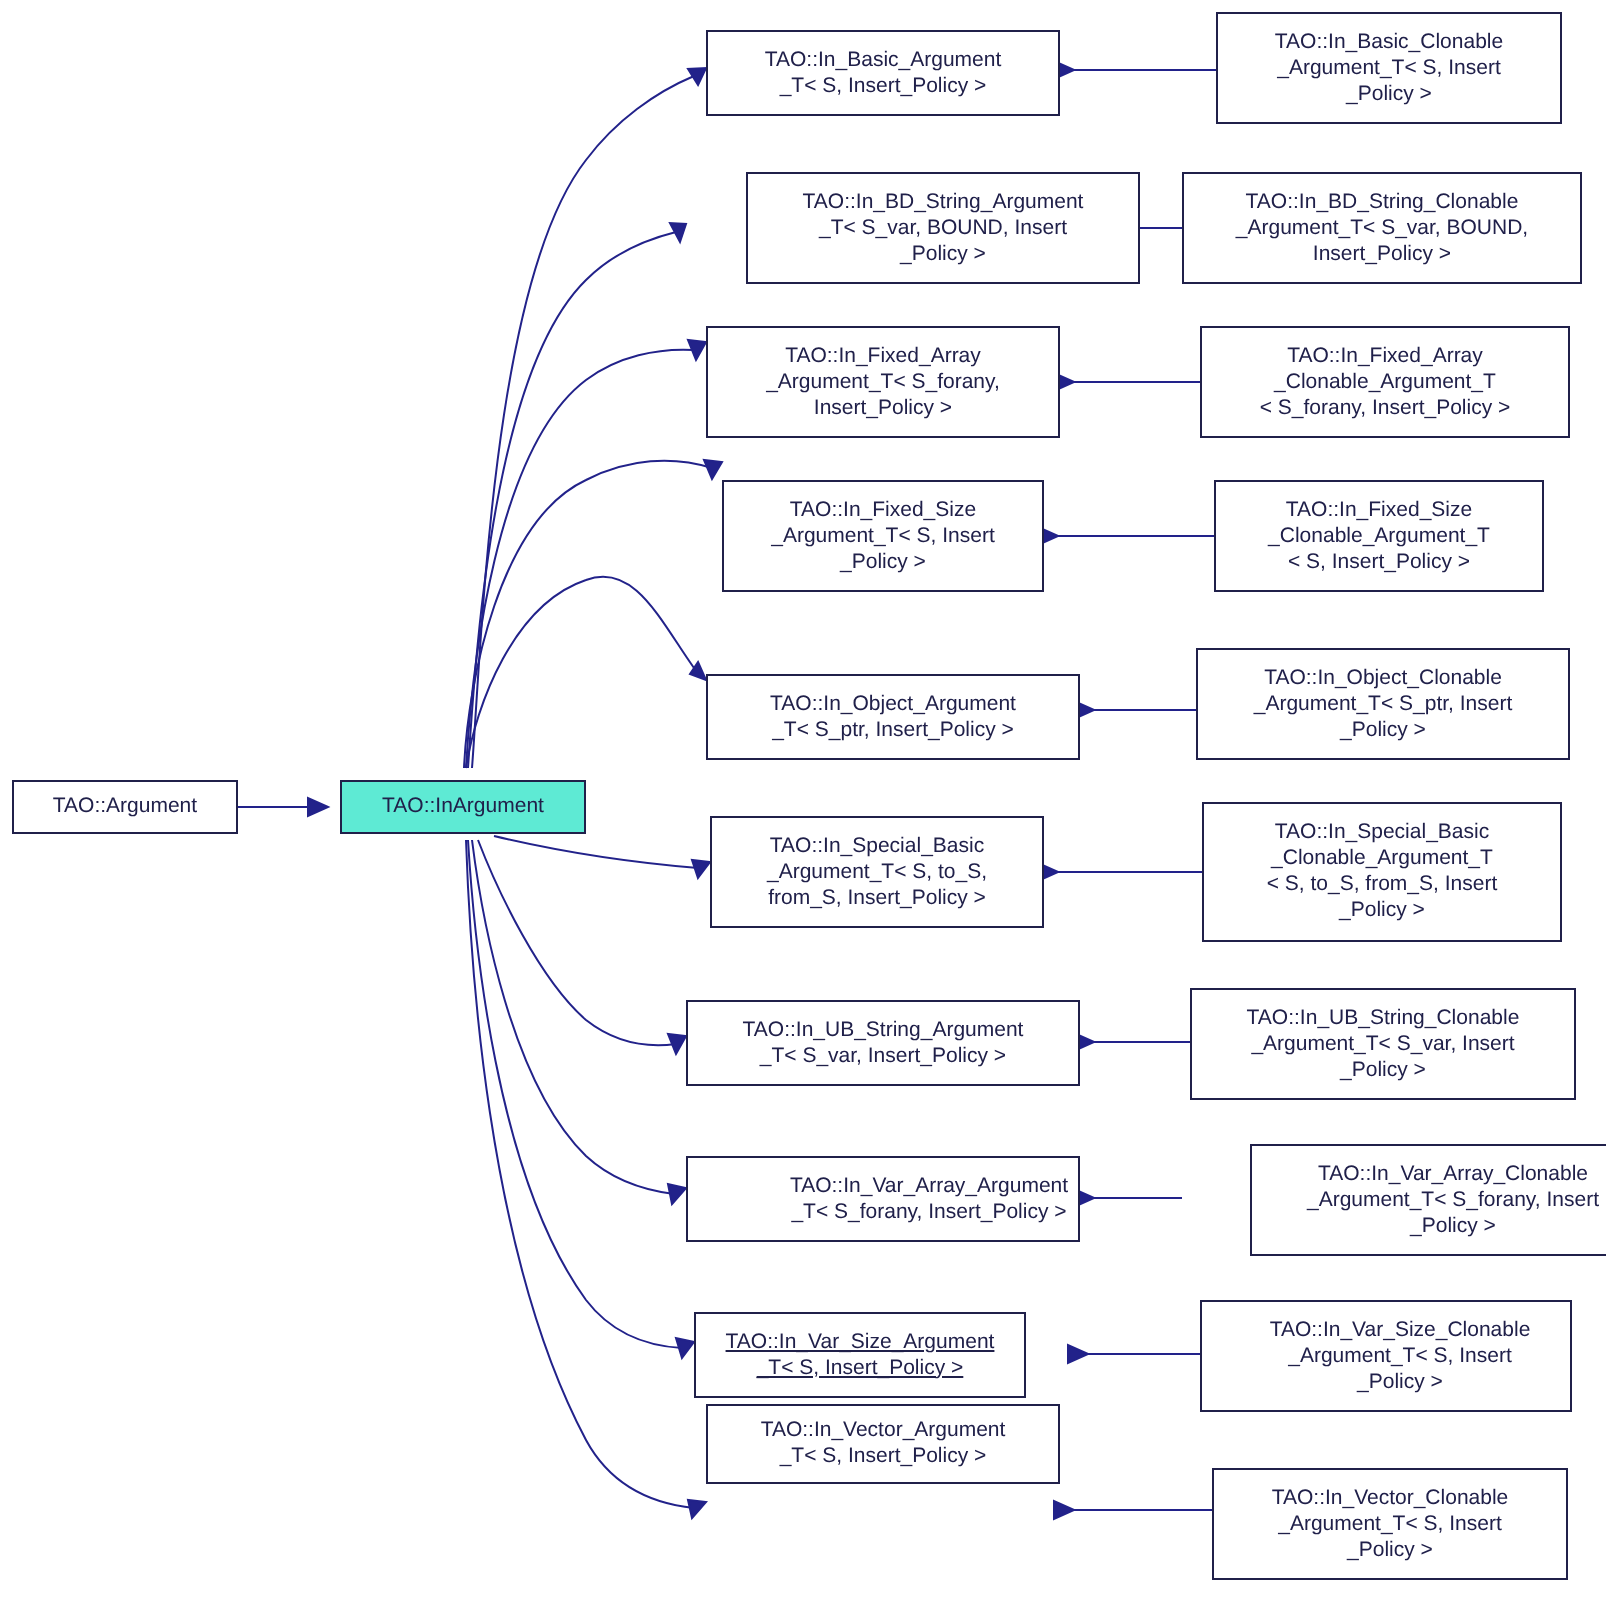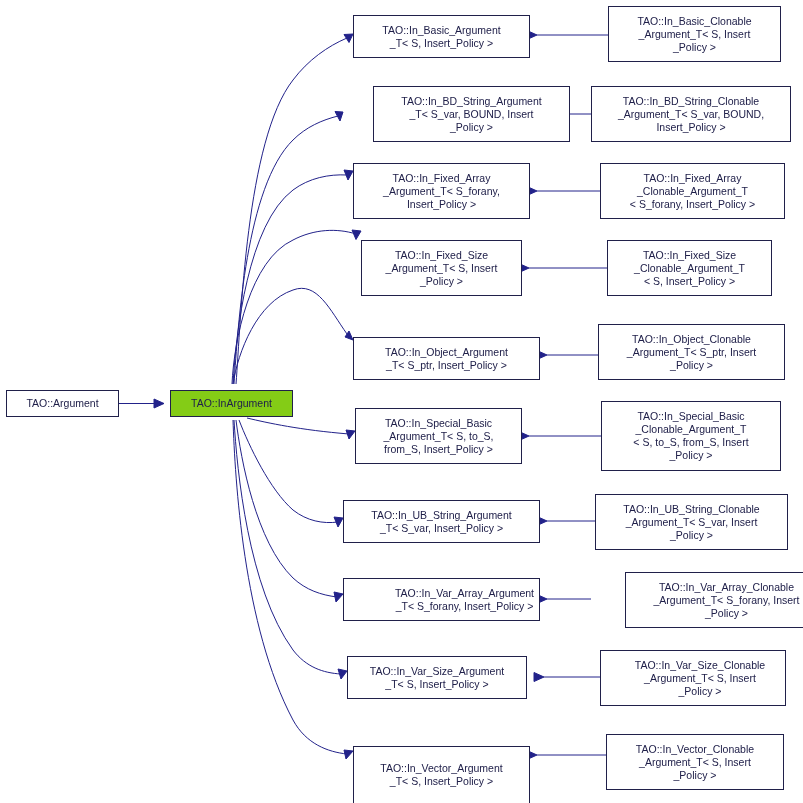--- a/index.html
+++ b/index.html
@@ -32,21 +32,21 @@
     font-size: 10.5px;
     line-height: 13px;
     text-align: center;
     display: flex;
     align-items: center;
     justify-content: center;
     white-space: pre-line;
     padding: 1px 2px;
   }
   .node.root {
-    background: #84cc16;
+    background: #5eead4;
   }
   .node.plain {
     background: #ffffff;
   }
 </style>
 </head>
 <body>
 
 <div id="canvas">
   <svg id="edges">
@@ -134,24 +134,24 @@
       <div class="node plain" style="left: 343px; top: 500px; width: 197px; height: 43px;">TAO::In_UB_String_Argument
 _T&lt; S_var, Insert_Policy &gt;</div>
       <div class="node plain" style="left: 595px; top: 494px; width: 193px; height: 56px;">TAO::In_UB_String_Clonable
 _Argument_T&lt; S_var, Insert
 _Policy &gt;</div>
       <div class="node plain" style="left: 343px; top: 578px; width: 197px; height: 43px; padding-left: 48px;">TAO::In_Var_Array_Argument
 _T&lt; S_forany, Insert_Policy &gt;</div>
       <div class="node plain" style="left: 591px; top: 572px; width: 203px; height: 56px; margin-left: 34px;">TAO::In_Var_Array_Clonable
 _Argument_T&lt; S_forany, Insert
 _Policy &gt;</div>
-      <div class="node plain" style="left: 347px; top: 656px; width: 180px; height: 43px;">TAO::In_Var_Size_Argument
+      <div class="node plain" style="left: 347px; top: 656px; width: 166px; height: 43px; text-decoration: underline;">TAO::In_Var_Size_Argument
 _T&lt; S, Insert_Policy &gt;</div>
       <div class="node plain" style="left: 600px; top: 650px; width: 186px; height: 56px; padding-left: 16px;">TAO::In_Var_Size_Clonable
 _Argument_T&lt; S, Insert
 _Policy &gt;</div>
-      <div class="node plain" style="left: 353px; top: 746px; width: 177px; height: 58px;">TAO::In_Vector_Argument
+      <div class="node plain" style="left: 353px; top: 702px; width: 177px; height: 40px;">TAO::In_Vector_Argument
 _T&lt; S, Insert_Policy &gt;</div>
       <div class="node plain" style="left: 606px; top: 734px; width: 178px; height: 56px;">TAO::In_Vector_Clonable
 _Argument_T&lt; S, Insert
 _Policy &gt;</div>
     </div>
 </div>
 
 </body></html>

